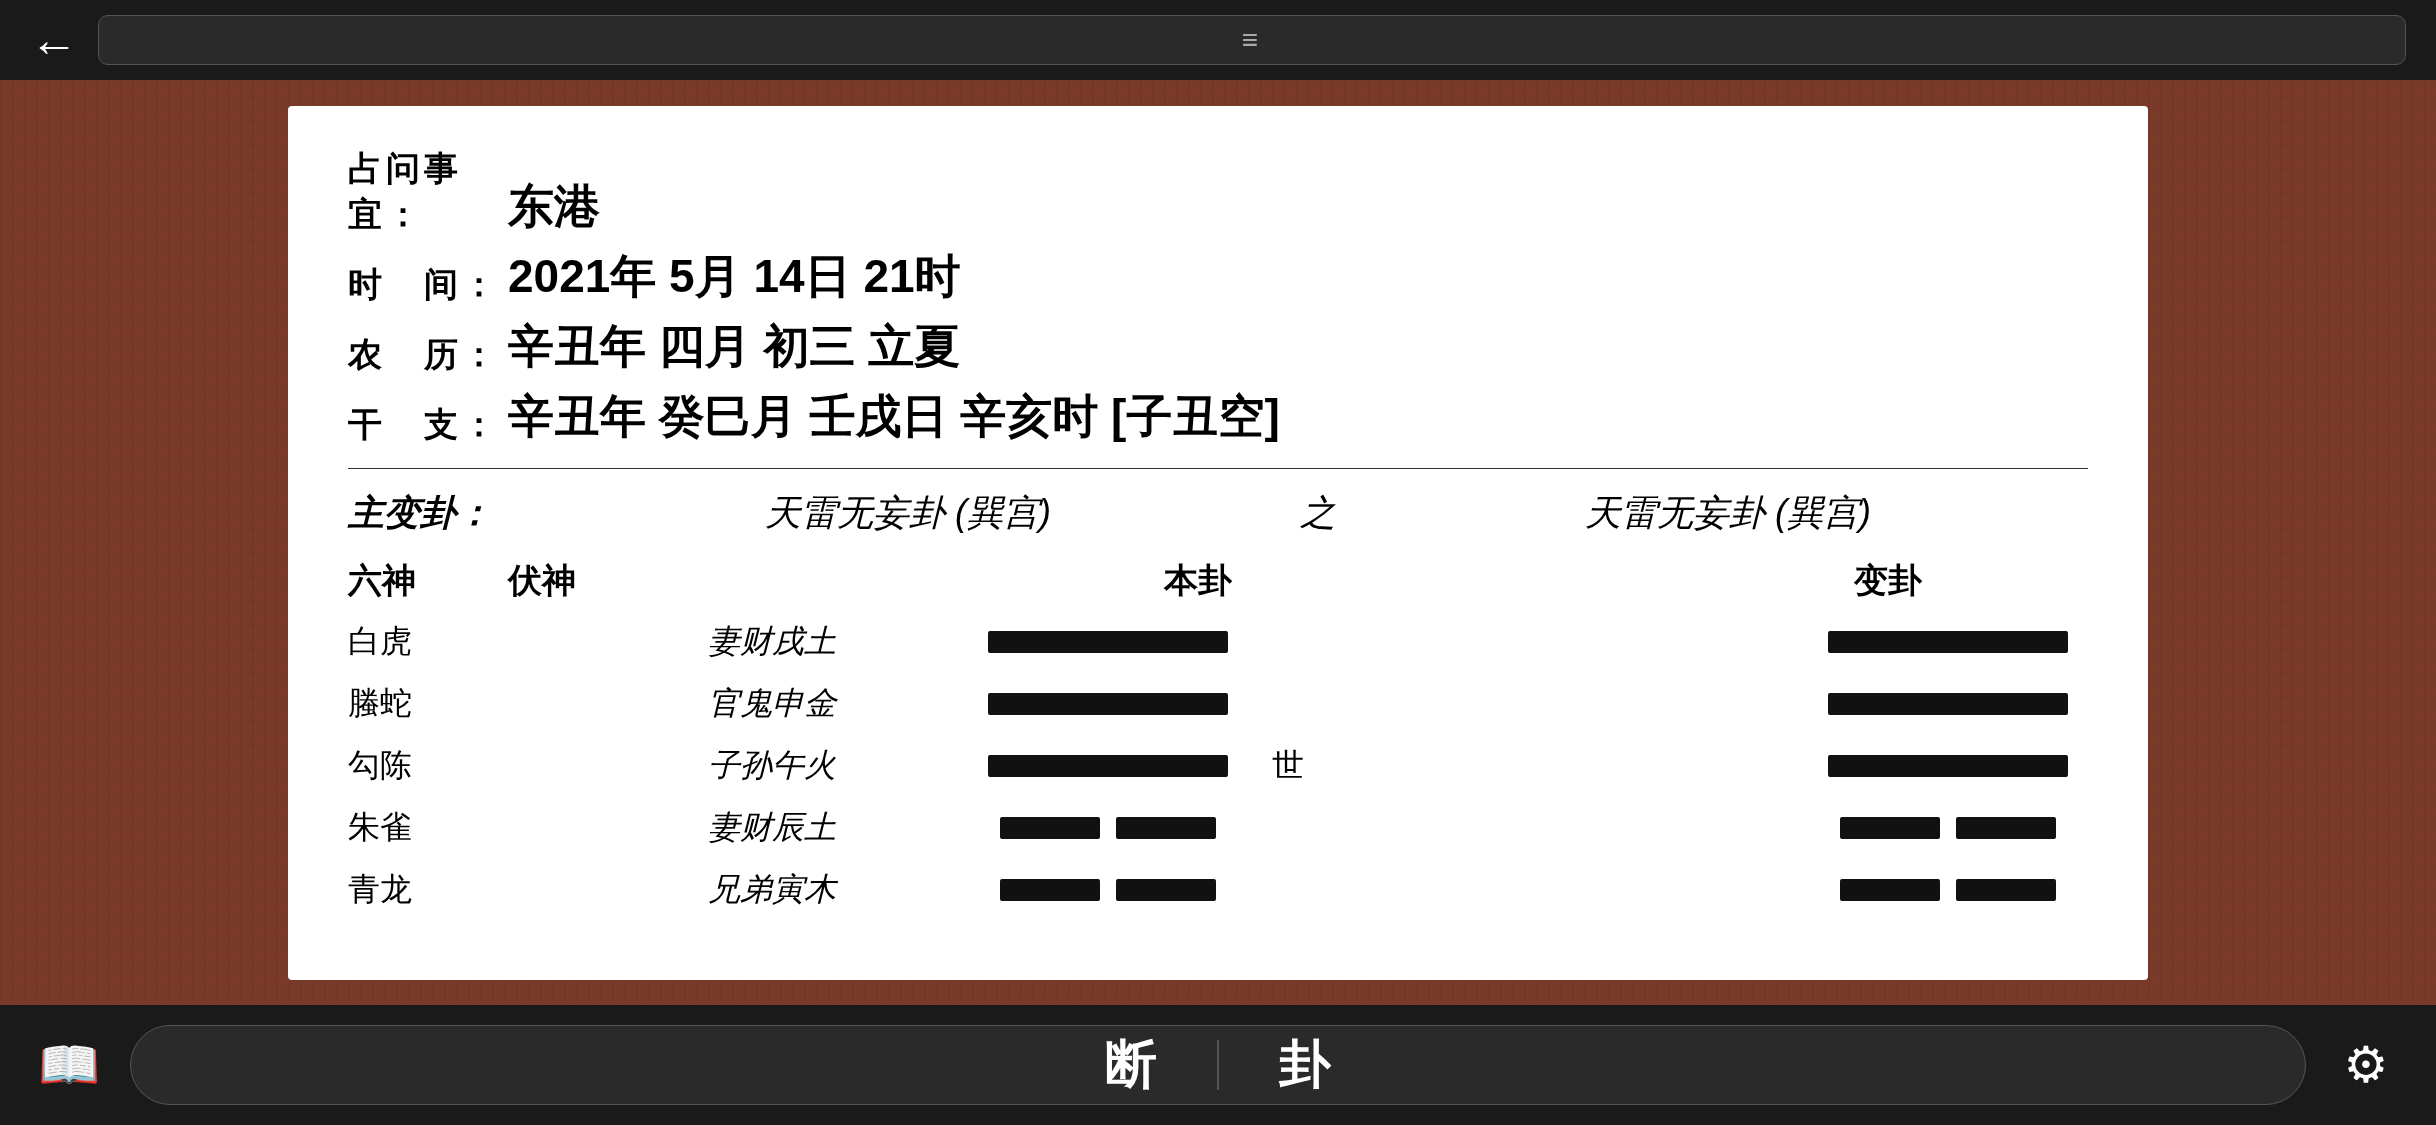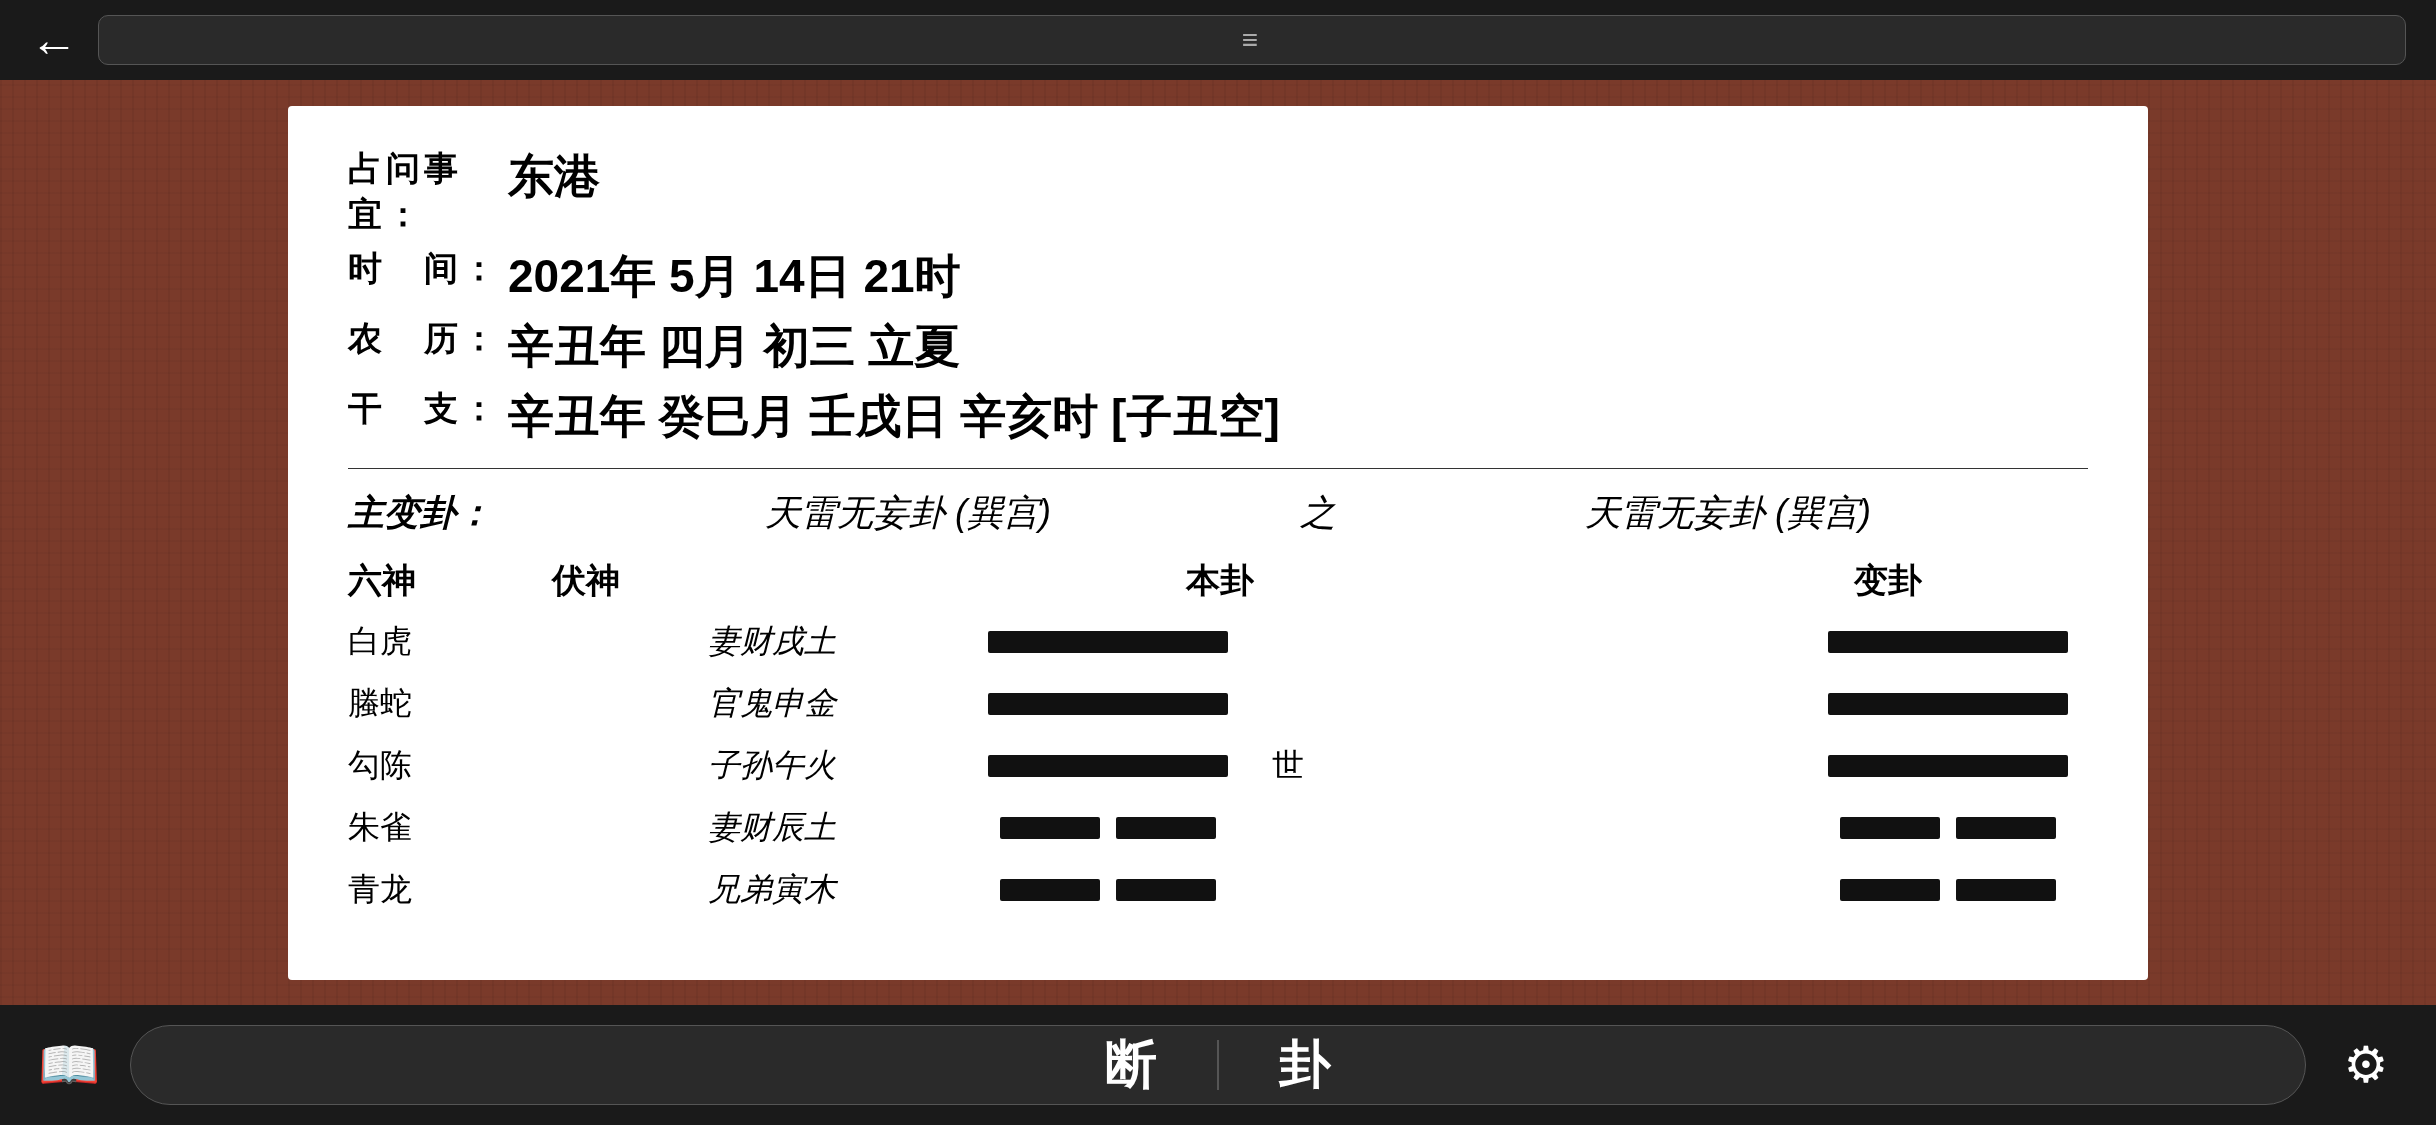--- a/index.html
+++ b/index.html
@@ -81,21 +81,21 @@
       border-radius: 4px;
     }
 
     
     .info-section {
       margin-bottom: 20px;
     }
 
     .info-row {
       display: flex;
-      align-items: flex-start;
+      align-items: flex-end;
       margin-bottom: 8px;
       font-size: 34px;
     }
 
     .info-label {
       font-weight: bold;
       width: 160px;
       flex-shrink: 0;
       letter-spacing: 4px;
     }
@@ -147,21 +147,20 @@
     .gua-table {
       width: 100%;
     }
 
     .gua-col-headers {
       display: flex;
       align-items: flex-end;
       margin-bottom: 16px;
       font-size: 34px;
       font-weight: bold;
-      gap: 44px;
     }
 
     .col-liushen {
       width: 160px;
       text-align: left;
     }
 
     .col-fushen {
       width: 200px;
       text-align: left;

